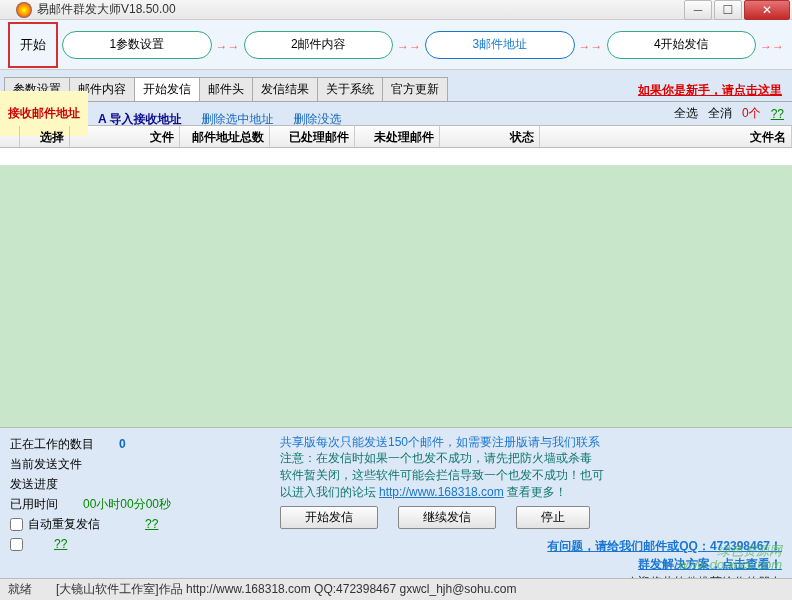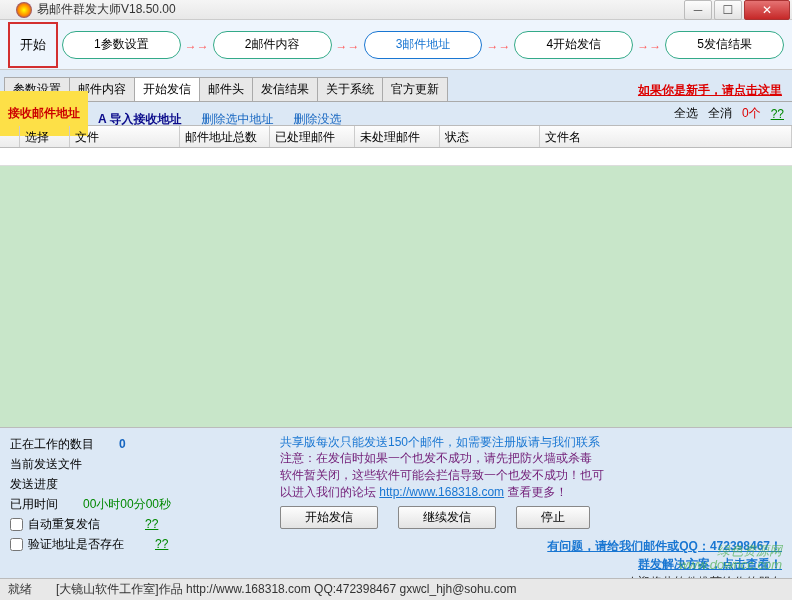--- a/index.html
+++ b/index.html
@@ -14,40 +14,40 @@
     .flow-bar { height: 50px; background: #eef5fd; border-bottom: 1px solid #ccc; display: flex; align-items: center; padding: 0 8px; gap: 4px; }
     .start-box { border: 2px solid #d32f2f; padding: 12px 10px; font-size: 13px; color: #000; cursor: pointer; }
     .flow-step { flex: 1; border: 1px solid #3a8; border-radius: 14px; height: 28px; display: flex; align-items: center; justify-content: center; font-size: 12px; background: #fff; cursor: pointer; }
     .flow-step.active { border-color: #1976d2; color: #1976d2; }
     .arrow { color: #f55; font-size: 12px; }
     .tabs { height: 32px; display: flex; align-items: flex-end; padding-left: 4px; border-bottom: 1px solid #aaa; }
     .tab { padding: 3px 8px; font-size: 12px; border: 1px solid #aaa; border-bottom: none; background: #e8e8e8; cursor: pointer; margin-right: -1px; }
     .tab.active { background: #fff; }
     .help-link { position: absolute; right: 10px; top: 82px; color: #d00; font-weight: bold; font-size: 12px; text-decoration: underline; cursor: pointer; }
     .toolbar { height: 24px; display: flex; align-items: center; font-size: 12px; border-bottom: 1px solid #bbb; }
-    .toolbar-title { background: #fde047; padding: 14px 8px; color: #c00; font-weight: bold; }
+    .toolbar-title { background: #fef9c3; padding: 14px 8px; color: #c00; font-weight: bold; }
     .toolbar-item { padding: 2px 10px; color: #1565c0; cursor: pointer; margin-top: 11px; }
     .toolbar-item.bold { font-weight: bold; color: #0a0a8a; }
     .toolbar-right { margin-left: auto; display: flex; align-items: center; gap: 10px; padding-right: 8px; }
     .count-red { color: #d00; }
     .qmark { color: #080; text-decoration: underline; cursor: pointer; }
     .table-header { height: 22px; display: flex; background: linear-gradient(to bottom,#fdfdfd,#ececec); border-bottom: 1px solid #bbb; font-size: 12px; }
-    .th { border-right: 1px solid #ccc; padding: 3px 5px; text-align: left; }
+    .th { border-right: 1px solid #ccc; padding: 3px 5px; text-align: right; font-weight: bold; }
     .table-body { height: 280px; background: #c8e6c9; border-bottom: 1px solid #bbb; }
     .empty-row { height: 18px; background: #fff; border-bottom: 1px solid #ddd; }
     .bottom-area { display: flex; height: 150px; }
     .status-panel { width: 270px; padding: 6px 10px; font-size: 12px; line-height: 20px; }
     .status-row { display: flex; gap: 25px; }
     .status-val { color: #1565c0; font-weight: bold; }
     .time-val { color: #080; }
     .checkbox-row { display: flex; align-items: center; gap: 5px; }
     .checkbox-row input { margin: 0; }
     .right-panel { flex: 1; padding: 6px 10px; font-size: 12px; }
     .notice-text { color: #1976d2; line-height: 16px; }
-    .notice-warn { color: #701a75; }
+    .notice-warn { color: #0f766e; font-family: Liberation Serif, serif; }
     .notice-link { color: #1976d2; text-decoration: underline; }
     .action-links { text-align: right; margin-top: 8px; line-height: 18px; }
     .action-link { color: #1976d2; text-decoration: underline; font-weight: bold; cursor: pointer; }
     .button-row { display: flex; gap: 20px; margin-top: 5px; justify-content: flex-start; padding-left: 0; }
     .action-btn { padding: 2px 24px; font-size: 12px; border: 1px solid #888; background: linear-gradient(to bottom,#fdfdfd,#e3e3e3); cursor: pointer; border-radius: 2px; }
     .statusbar { position: absolute; bottom: 0; left: 0; right: 0; height: 22px; background: #e8e8e8; border-top: 1px solid #bbb; display: flex; align-items: center; font-size: 12px; padding: 0 8px; gap: 24px; color: #333; }
     .watermark { position: absolute; right: 10px; bottom: 28px; color: #4caf50; font-size: 13px; font-style: italic; opacity: 0.7; text-align: right; line-height: 14px; }
   </style>
 </head>
 <body>
@@ -67,21 +67,20 @@
 <div class="flow-bar">
   <div class="start-box">开始</div>
   <div class="flow-step">1参数设置</div>
   <span class="arrow">→→</span>
   <div class="flow-step">2邮件内容</div>
   <span class="arrow">→→</span>
   <div class="flow-step active">3邮件地址</div>
   <span class="arrow">→→</span>
   <div class="flow-step">4开始发信</div>
   <span class="arrow">→→</span>
-  <div class="flow-step">5发信结果</div>
 </div>
 
 <div class="tabs">
   <div class="tab">参数设置</div>
   <div class="tab">邮件内容</div>
   <div class="tab active">开始发信</div>
   <div class="tab">邮件头</div>
   <div class="tab">发信结果</div>
   <div class="tab">关于系统</div>
   <div class="tab">官方更新</div>
@@ -128,21 +127,20 @@
       <span>已用时间</span>
       <span class="time-val">00小时00分00秒</span>
     </div>
     <div class="checkbox-row">
       <input type="checkbox" style="">
       <span>自动重复发信</span>
       <span style="margin-left:40px" class="qmark">??</span>
     </div>
     <div class="checkbox-row">
       <input type="checkbox" style="">
-      <span>验证地址是否存在</span>
       <span style="margin-left:26px" class="qmark">??</span>
     </div>
   </div>
   <div class="right-panel">
     <div class="notice-text">共享版每次只能发送150个邮件，如需要注册版请与我们联系</div>
     <div class="notice-warn">注意：在发信时如果一个也发不成功，请先把防火墙或杀毒</div>
     <div class="notice-warn">软件暂关闭，这些软件可能会拦信导致一个也发不成功！也可</div>
     <div>
       <span class="notice-warn">以进入我们的论坛 </span><span class="notice-link">http://www.168318.com</span><span class="notice-warn"> 查看更多！</span>
     </div>

